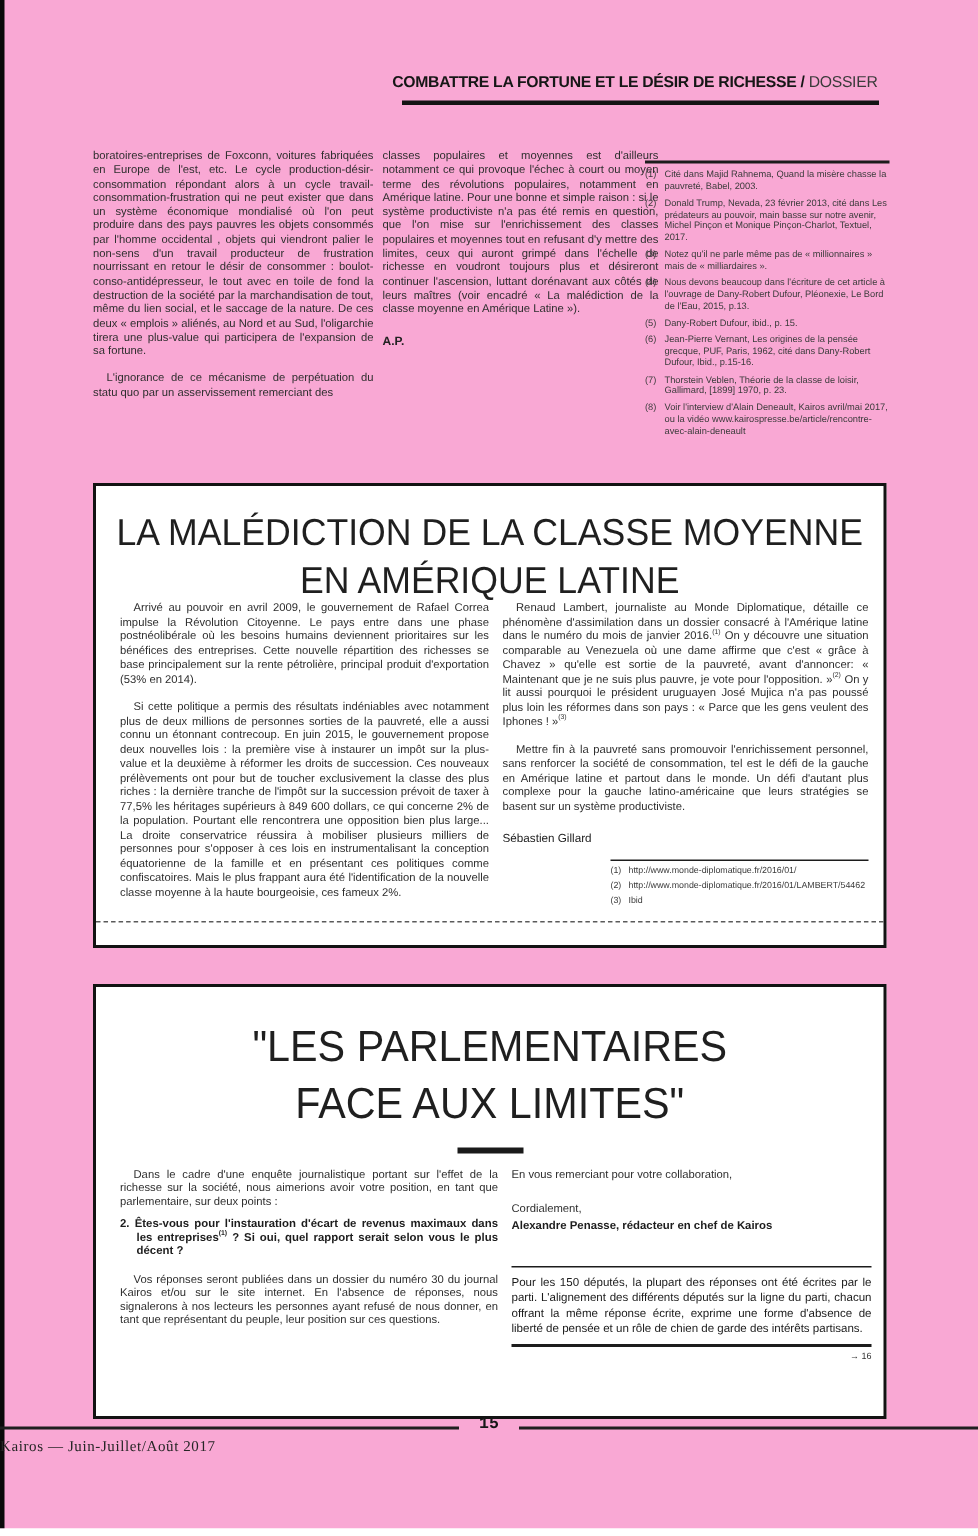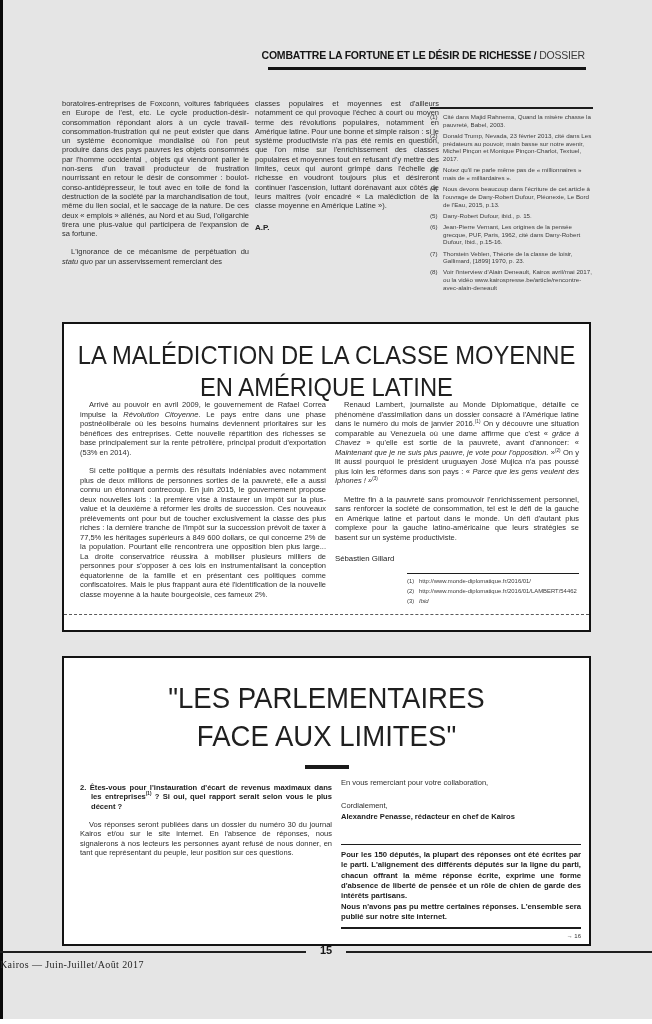--- a/index.html
+++ b/index.html
@@ -1,29 +1,29 @@
 <!DOCTYPE html>
 <html lang="fr"><head>
 <meta charset="utf-8">
 <style>
   html,body{margin:0;padding:0;background:#ffffff;}
-  #page{position:relative;width:652px;height:1019px;background:#e5e5e5;overflow:hidden;
+  #page{position:relative;width:652px;height:1019px;background:#f9a8d4;overflow:hidden;
         font-family:"Liberation Sans",sans-serif;color:#2a2a2a;}
   .abs{position:absolute;}
   
   #left-edge{left:0;top:0;width:3px;height:1024px;background:#0a0a0a;}
   
   #header-text{right:67px;top:49px;font-size:10.5px;font-weight:bold;letter-spacing:-0.2px;
                color:#161616;white-space:nowrap;}
   #header-text .light{font-weight:normal;color:#3a3a3a;}
   #header-rule{left:268px;right:66px;top:67px;height:3px;background:#141414;}
   
   .body-txt{font-size:7.5px;line-height:9.3px;text-align:justify;color:#2e2e2e;}
   .indent{text-indent:9px;}
-  .it{font-style:italic;}
+  .it{}
   #top-col1{left:62px;top:99px;width:187px;}
   #top-col2{left:255px;top:99px;width:184px;}
   .para-gap{margin-top:9px;}
   #ap-sig{margin-top:12px;font-size:8px;font-weight:bold;color:#222;}
   
   #fn-rule{left:430px;top:107px;width:163px;height:1.5px;background:#1c1c1c;}
   #fn-list{left:430px;top:113px;width:166px;}
   .fn{display:flex;margin-bottom:3.5px;font-size:6.2px;line-height:7.7px;color:#3b3b3b;}
   .fn-num{flex:0 0 13px;}
   .fn-text{flex:1;text-align:left;}
@@ -48,29 +48,29 @@
   #b2-col-left{position:absolute;left:16px;top:120px;width:252px;}
   #b2-col-right{position:absolute;left:277px;top:120px;width:240px;}
   .b2-txt{font-size:7.5px;line-height:9.2px;text-align:justify;color:#2e2e2e;}
   .question{font-weight:bold;color:#1d1d1d;padding-left:11px;text-indent:-11px;
             text-align:justify;font-size:7.6px;line-height:9.4px;margin-top:5px;}
   sup{font-size:4.6px;vertical-align:super;line-height:0;}
   #b2-cordial{margin-top:14px;}
   #b2-sig{font-weight:bold;color:#1d1d1d;margin-top:2px;font-size:7.6px;line-height:9.2px;}
   .note-rule{height:1.5px;background:#1c1c1c;}
   #b2-noterule1{margin-top:22px;}
-  #b2-note{margin-top:5px;font-weight:bold;font-size:7.7px;line-height:10.3px;
+  #b2-note{margin-top:5px;font-weight:normal;font-size:7.7px;line-height:10.3px;
            text-align:justify;color:#1b1b1b;}
   #b2-noterule2{margin-top:5px;}
   #b2-cont{margin-top:3px;text-align:right;font-size:6px;color:#333;}
   
   .footer-line{top:951px;height:1.5px;background:#1f1f1f;}
   #footer-line-l{left:0;width:306px;}
   #footer-line-r{left:346px;right:0;}
-  #folio{left:0;right:0;top:944px;text-align:center;font-size:11px;font-weight:bold;color:#161616;}
+  #folio{left:0;right:0;top:944px;text-align:center;font-size:11px;font-weight:bold;color:#161616;font-family:Liberation Mono, monospace;}
   #footer-journal{left:0;right:0;top:959px;text-align:left;
                   font-family:"Liberation Serif",serif;font-size:10px;letter-spacing:0.4px;color:#262626;}
 </style>
 </head>
 <body>
 
 <div id="page">
   <div id="left-edge" class="abs"></div>
 
   <div id="header-text" class="abs">
@@ -158,33 +158,33 @@
       </div>
     </div>
     <div id="b1-dashes"></div>
   </div>
 
   <div id="box2" class="abs frame">
     <div class="box-title">"LES PARLEMENTAIRES</div>
     <div class="box-title" style="margin-top:0;">FACE AUX LIMITES"</div>
     <div id="title-dash"></div>
     <div id="b2-col-left" class="b2-txt">
+      <div class="indent">Dans le cadre d'une enquête journalistique portant sur l'effet de la richesse sur la société, nous aimerions avoir votre position, en tant que parlementaire, sur deux points :</div>
       <div class="question">
         <span>2. Êtes-vous pour l'instauration d'écart de revenus maximaux dans les entreprises</span><sup>(1)</sup><span> ? Si oui, quel rapport serait selon vous le plus décent ?</span>
       </div>
       <div class="para-gap indent">Vos réponses seront publiées dans un dossier du numéro 30 du journal Kairos et/ou sur le site internet. En l'absence de réponses, nous signalerons à nos lecteurs les personnes ayant refusé de nous donner, en tant que représentant du peuple, leur position sur ces questions.</div>
     </div>
     <div id="b2-col-right" class="b2-txt">
       <div>En vous remerciant pour votre collaboration,</div>
       <div id="b2-cordial">Cordialement,</div>
       <div id="b2-sig">Alexandre Penasse, rédacteur en chef de Kairos</div>
       <div id="b2-noterule1" class="note-rule"></div>
       <div id="b2-note">
         <div>Pour les 150 députés, la plupart des réponses ont été écrites par le parti. L'alignement des différents députés sur la ligne du parti, chacun offrant la même réponse écrite, exprime une forme d'absence de liberté de pensée et un rôle de chien de garde des intérêts partisans.</div>
-        <div>Nous n'avons pas pu mettre certaines réponses. L'ensemble sera publié sur notre site internet.</div>
       </div>
       <div id="b2-noterule2" class="note-rule"></div>
       <div id="b2-cont">→ 16</div>
     </div>
   </div>
 
   <div id="footer-line-l" class="abs footer-line"></div>
   <div id="footer-line-r" class="abs footer-line"></div>
   <div id="folio" class="abs">15</div>
   <div id="footer-journal" class="abs">Kairos — Juin-Juillet/Août 2017</div>

